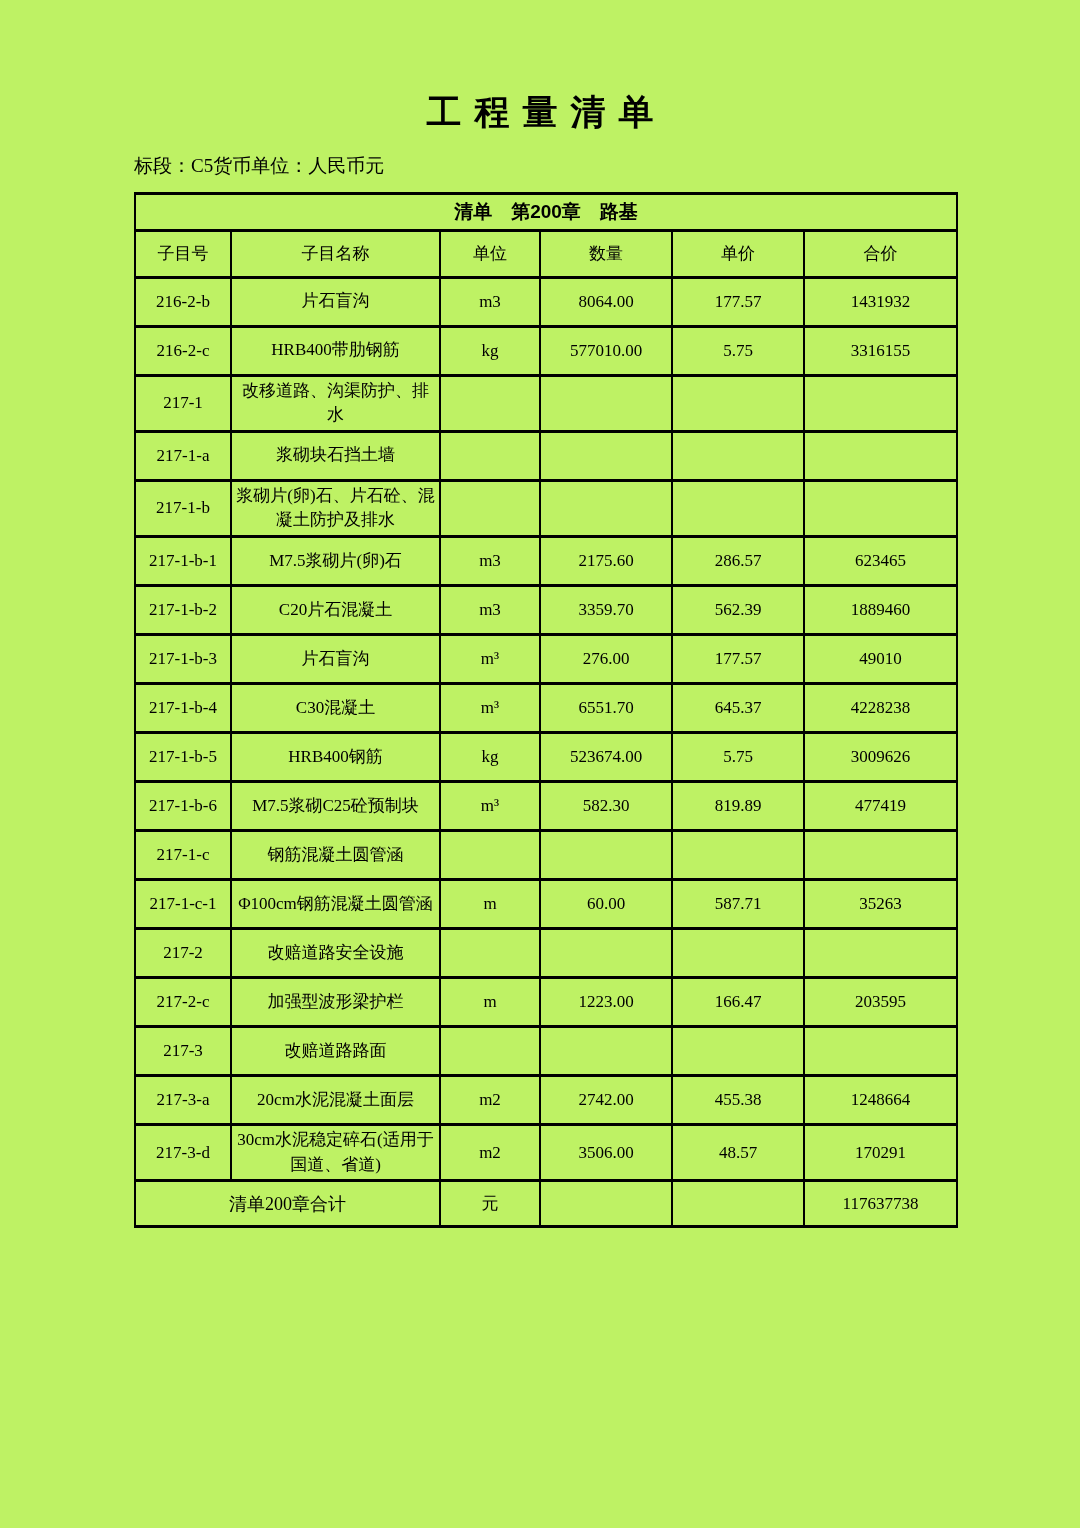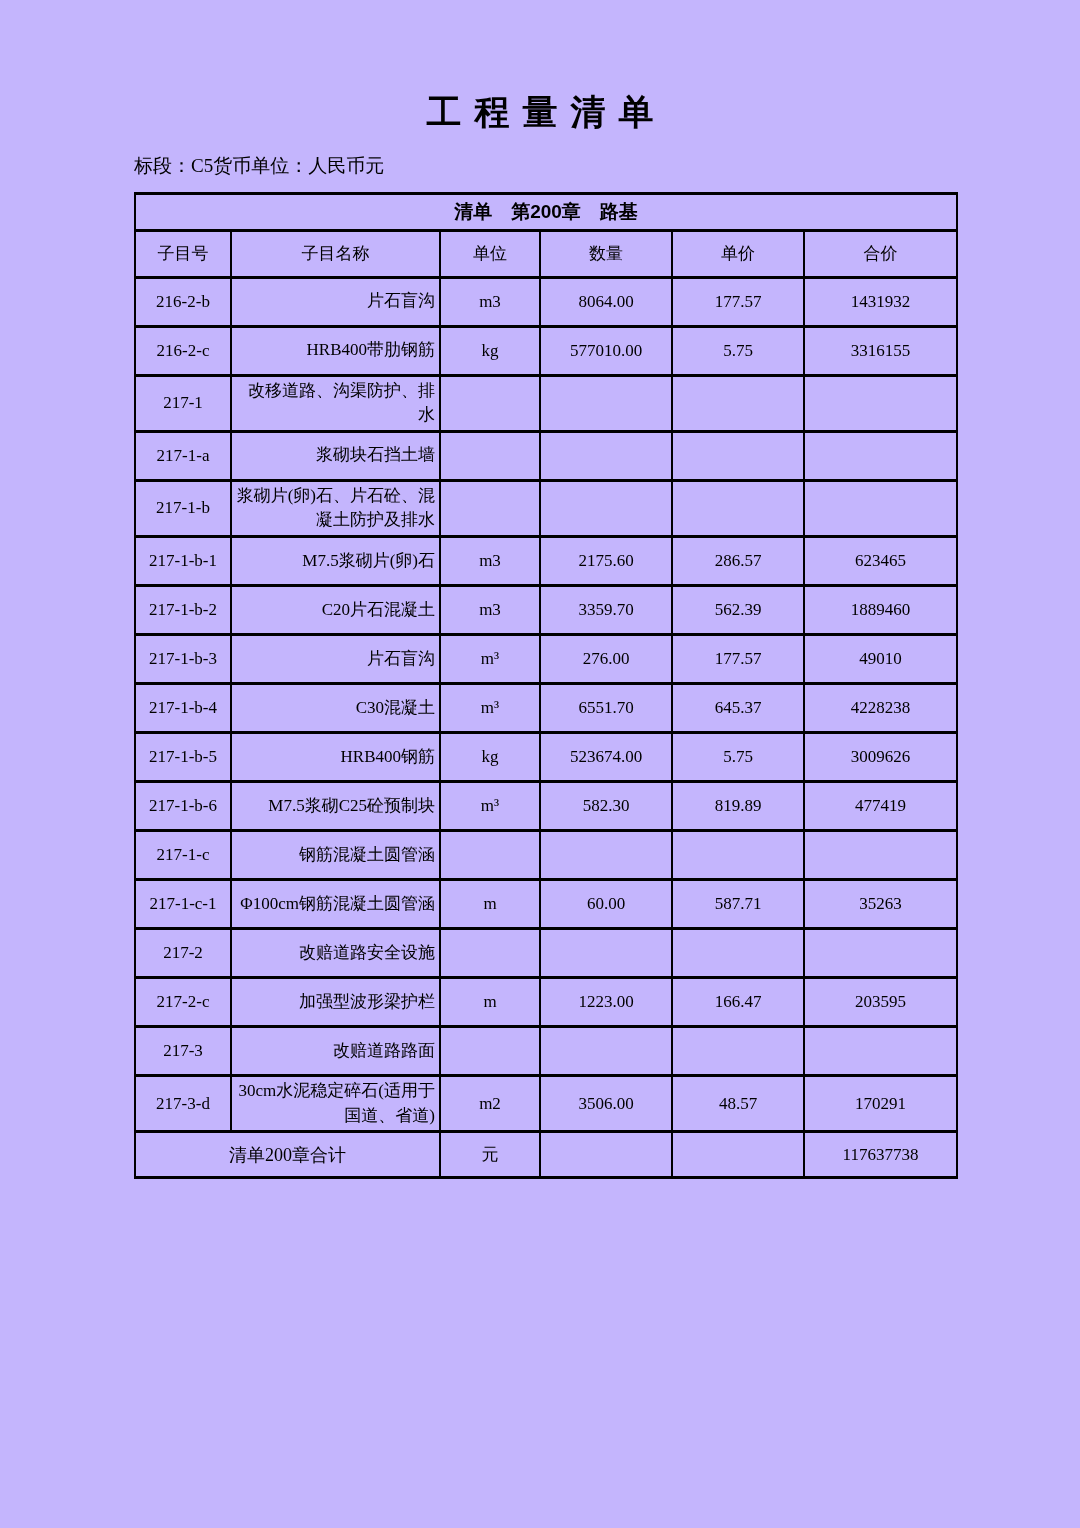--- a/index.html
+++ b/index.html
@@ -1,21 +1,21 @@
 <!DOCTYPE html>
 <html><head>
 <meta charset="utf-8">
 <style>
   html, body { margin: 0; padding: 0; background: #e8e8e8; }
   .page {
     position: relative;
     width: 1080px;
     height: 1528px;
     margin: 0 auto;
-    background: #c4b5fd;
+    background: #bef264;
     color: #000;
     font-family: "Liberation Serif", "DejaVu Serif", serif;
     overflow: hidden;
     box-shadow: 0 0 4px rgba(0,0,0,.15);
   }
   .title {
     margin: 0;
     padding-top: 94px;
     text-align: center;
     font-size: 35px;
@@ -55,21 +55,21 @@
     font-family: "Liberation Sans", "DejaVu Sans", sans-serif;
     font-weight: bold;
     font-size: 19px;
     margin-top: 39px;
   }
   tr.head-row th {
     height: 40px;
   }
   tbody td { height: 42px; }
   .cc, .cu, .cq, .cp, .ct, .cf { text-align: center; }
-  .cn { text-align: right; line-height: 1.45; margin-top: 24px; }
+  .cn { text-align: center; line-height: 1.45; margin-top: 24px; }
   tr.footer-row td { height: 39px; }
   tr.footer-row .cf { font-size: 18px; }
 </style>
 </head>
 <body>
 
 <div class="page">
 
   <h1 class="title">工程量清单</h1>
 
@@ -223,20 +223,28 @@
       </tr>
       <tr>
         <td class="cc">217-3</td>
         <td class="cn">改赔道路路面</td>
         <td class="cu"></td>
         <td class="cq"></td>
         <td class="cp"></td>
         <td class="ct"></td>
       </tr>
       <tr>
+        <td class="cc">217-3-a</td>
+        <td class="cn">20cm水泥混凝土面层</td>
+        <td class="cu">m2</td>
+        <td class="cq">2742.00</td>
+        <td class="cp">455.38</td>
+        <td class="ct">1248664</td>
+      </tr>
+      <tr>
         <td class="cc">217-3-d</td>
         <td class="cn">30cm水泥稳定碎石(适用于国道、省道)</td>
         <td class="cu">m2</td>
         <td class="cq">3506.00</td>
         <td class="cp">48.57</td>
         <td class="ct">170291</td>
       </tr>
       <tr class="footer-row">
         <td colspan="2" class="cf">清单200章合计</td>
         <td class="cu">元</td>

